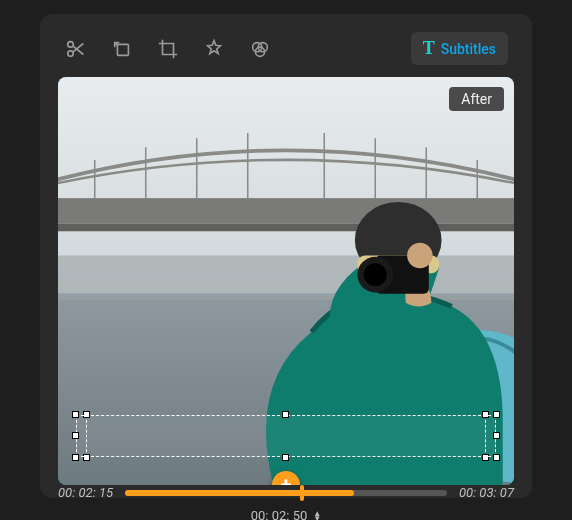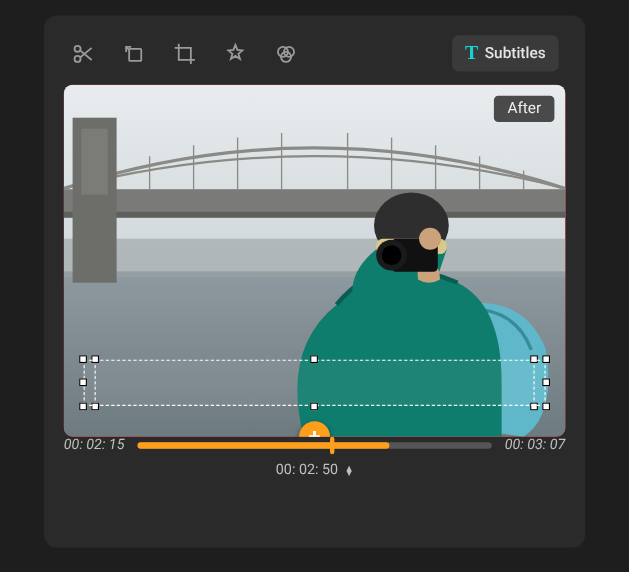--- a/index.html
+++ b/index.html
@@ -3,22 +3,22 @@
 <meta charset="utf-8">
 <style>
   html,body{margin:0;padding:0;background:#1e1e1e;font-family:-apple-system,BlinkMacSystemFont,"Segoe UI",Roboto,sans-serif;}
   .canvas{width:572px;height:520px;position:relative;}
   .panel{position:absolute;left:40px;top:14px;right:40px;bottom:22px;background:#2a2a2a;border-radius:12px;padding:18px 18px 14px 18px;box-sizing:border-box;}
   .toolbar{display:flex;align-items:center;gap:22px;padding:0 6px 12px 6px;}
   .tool-icon{width:24px;height:24px;display:flex;align-items:center;justify-content:center;color:#9a9a9a;cursor:pointer;}
   .tool-icon svg{width:22px;height:22px;stroke:currentColor;fill:none;stroke-width:1.8;}
   .subtitles-btn{margin-left:auto;display:flex;align-items:center;gap:6px;background:#3a3a3a;border-radius:6px;padding:6px 12px;cursor:pointer;}
   .subtitles-btn .t-icon{color:#19d3d3;font-weight:bold;font-size:18px;font-family:Georgia,serif;}
-  .subtitles-btn span.lbl{color:#e5e5e5;font-size:14px;font-weight:500;}
-  .preview{position:relative;width:100%;height:320px;border-radius:8px;overflow:hidden;background:#ef4444;}
+  .subtitles-btn span.lbl{color:#0ea5e9;font-size:14px;font-weight:500;}
+  .preview{position:relative;width:100%;height:408px;border-radius:8px;overflow:hidden;background:#0369a1;}
   .preview svg.scene{position:absolute;inset:0;width:100%;height:100%;}
   .badge{position:absolute;top:10px;right:10px;background:#4a4a4a;color:#eee;font-size:14px;padding:4px 12px;border-radius:4px;}
   .subtitle-box{position:absolute;left:18px;right:18px;bottom:28px;height:42px;}
   .sb-rect{position:absolute;inset:0;border:1.5px dashed #fff;background:rgba(255,255,255,0.06);}
   .handle{position:absolute;width:7px;height:7px;background:#fff;border:1px solid #000;box-sizing:border-box;}
   .h-tl{top:-4px;left:-4px;} .h-tr{top:-4px;right:-4px;}
   .h-bl{bottom:-4px;left:-4px;} .h-br{bottom:-4px;right:-4px;}
   .h-tm{top:-4px;left:50%;margin-left:-4px;} .h-bm{bottom:-4px;left:50%;margin-left:-4px;}
   .h-ml{top:50%;left:-4px;margin-top:-4px;} .h-mr{top:50%;right:-4px;margin-top:-4px;}
   .side-bar{position:absolute;top:0;bottom:0;width:0;border-left:1.5px dashed #fff;}

